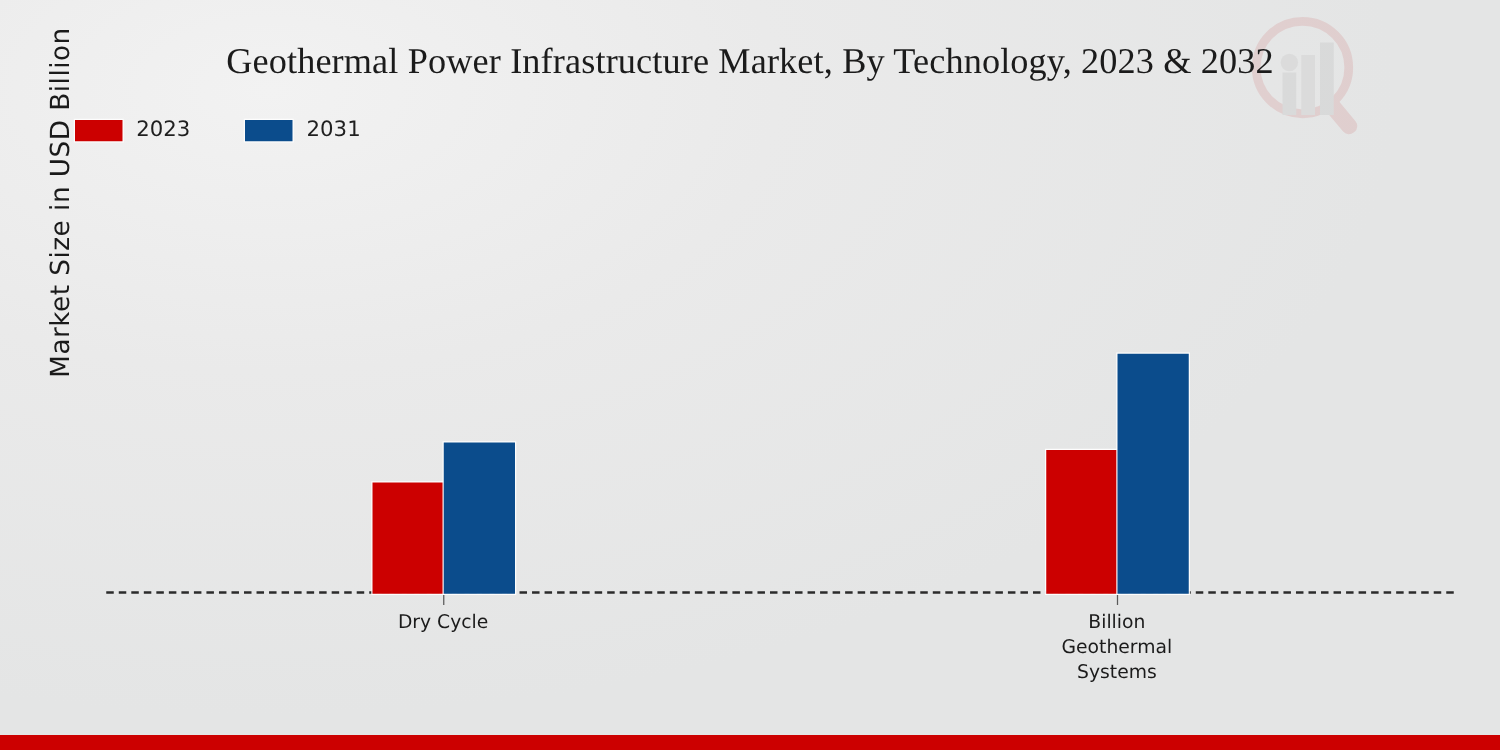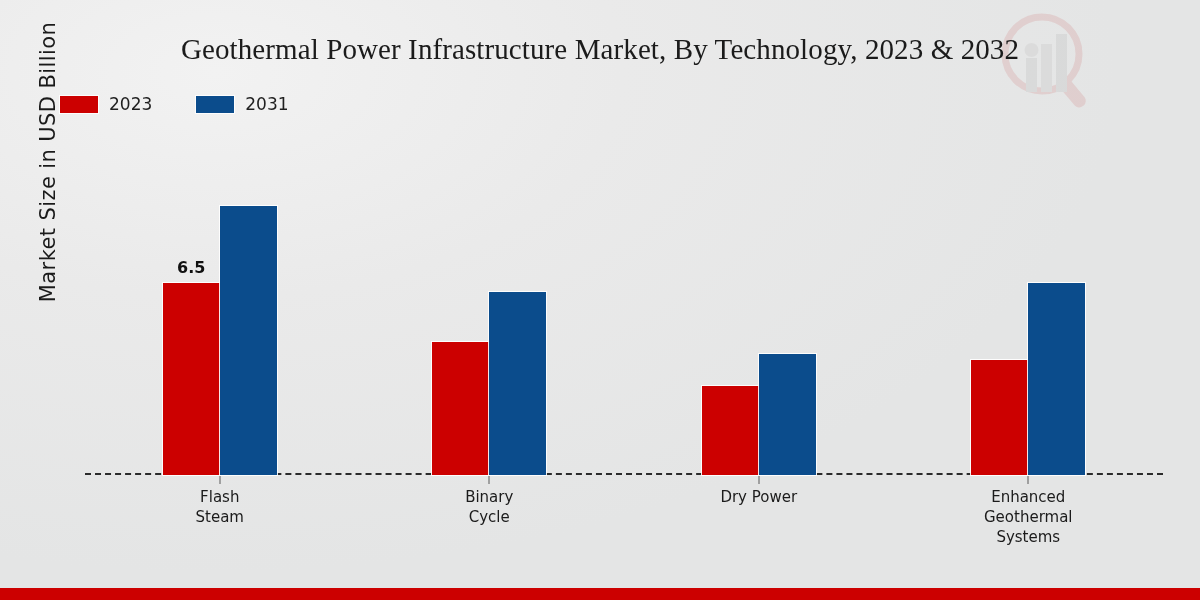--- a/index.html
+++ b/index.html
@@ -184,53 +184,33 @@
     </div>
   </div>
 
   <div class="y-axis-title">Market Size in USD Billion</div>
 
   <div class="plot">
     <div class="axis-line"></div>
     <div class="groups" id="groups">
         <div class="group">
           <div class="bars">
-            <div class="bar" style="height: 59.0909%; background: rgb(204, 0, 0);">
-              <span class="bar-value">6.5</span>
-            </div>
-            <div class="bar" style="height: 82.7273%; background: rgb(11, 76, 140);"></div>
-          </div>
-          <span class="tick"></span>
-          <div class="cat-label">Flash
-Steam</div>
-        </div>
-        <div class="group">
-          <div class="bars">
-            <div class="bar" style="height: 40.9091%; background: rgb(204, 0, 0);"></div>
-            <div class="bar" style="height: 56.3636%; background: rgb(11, 76, 140);"></div>
-          </div>
-          <span class="tick"></span>
-          <div class="cat-label">Binary
-Cycle</div>
-        </div>
-        <div class="group">
-          <div class="bars">
             <div class="bar" style="height: 27.2727%; background: rgb(204, 0, 0);"></div>
             <div class="bar" style="height: 37.2727%; background: rgb(11, 76, 140);"></div>
           </div>
           <span class="tick"></span>
-          <div class="cat-label">Dry Power</div>
+          <div class="cat-label">Dry Cycle</div>
         </div>
         <div class="group">
           <div class="bars">
             <div class="bar" style="height: 35.4545%; background: rgb(204, 0, 0);"></div>
             <div class="bar" style="height: 59.0909%; background: rgb(11, 76, 140);"></div>
           </div>
           <span class="tick"></span>
-          <div class="cat-label">Enhanced
+          <div class="cat-label">Billion
 Geothermal
 Systems</div>
         </div>
       </div>
   </div>
 
   <div class="bottom-bar" style="background:#cc0000"></div>
 
 </div>
 

